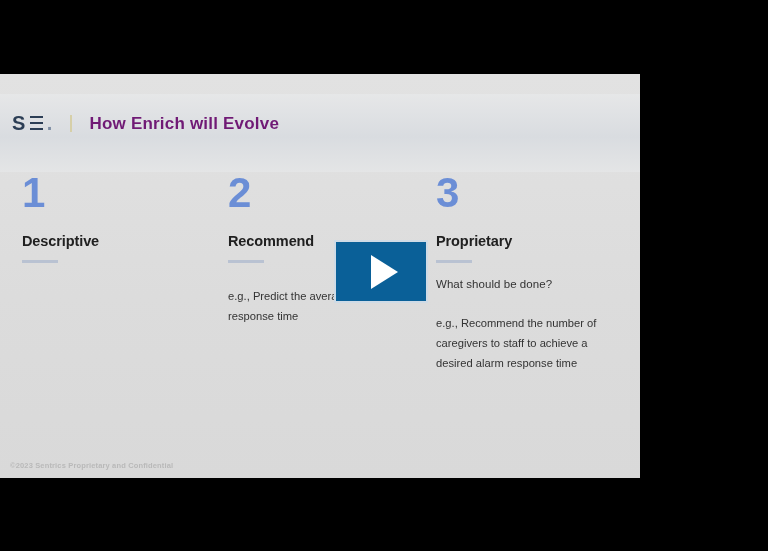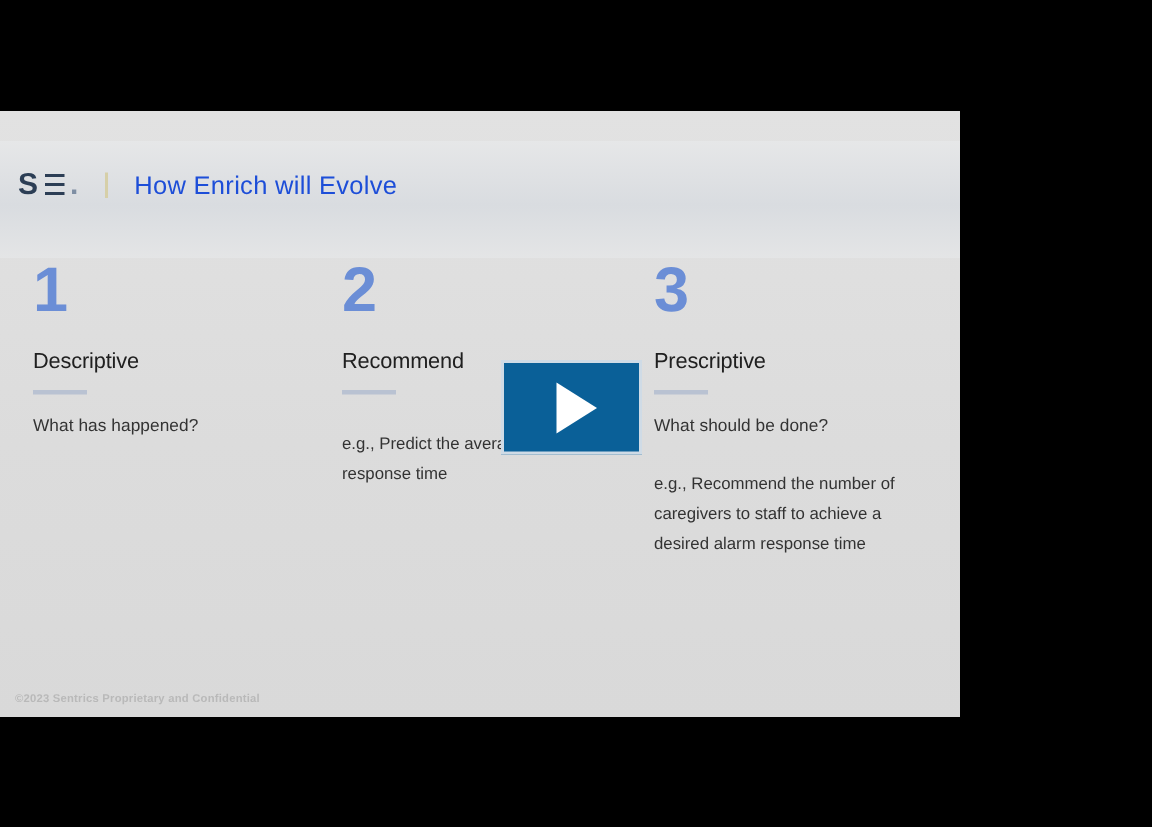--- a/index.html
+++ b/index.html
@@ -38,34 +38,34 @@
     margin:0 3.2px 0 1px; vertical-align:middle;
   }
   .logo .e-bars i { position:absolute; left:0; width:13px; height:2.4px; background:#2c3e55; }
   .logo .e-bars i:nth-child(1){ top:0; }
   .logo .e-bars i:nth-child(2){ top:6px; }
   .logo .e-bars i:nth-child(3){ top:12px; }
   .logo .dot { color:#7e8ea3; font-weight:700; margin-left:1px; }
 
   .sep-bar { width:2px; height:17px; background:#d6cfa8; margin:0 18px 0 14px; }
 
-  .hdr-title { font-size:17px; color:#1d4ed8; letter-spacing:.2px; font-weight:400; }
+  .hdr-title { font-size:17px; color:#701a75; letter-spacing:.2px; font-weight:700; }
 
   
   .cols { position:absolute; left:0; top:98px; width:640px; height:290px; }
   .col { position:absolute; top:0; }
   .col-1 { left:22px; width:190px; }
   .col-2 { left:228px; width:200px; }
   .col-3 { left:436px; width:180px; }
 
   .num {
     font-size:42px; font-weight:700; color:#6b8ed6;
     line-height:1; letter-spacing:0;
   }
-  .ttl { margin-top:19px; font-size:14.5px; font-weight:400; color:#202020; letter-spacing:-.1px; }
+  .ttl { margin-top:19px; font-size:14.5px; font-weight:700; color:#202020; letter-spacing:-.1px; }
   .rule { margin-top:11px; width:36px; height:3px; background:#b9c2d2; }
   .q { margin-top:15px; font-size:11.5px; color:#333; letter-spacing:.05px; }
   .eg { margin-top:24px; font-size:11.2px; color:#333; line-height:1.78; }
 
   
   .foot {
     position:absolute; left:10px; bottom:8px;
     font-size:7.5px; color:#b9b9b9; letter-spacing:.15px;font-weight:bold;
   }
 
@@ -137,33 +137,32 @@
       <div class="sep-bar"></div>
       <div class="hdr-title">How Enrich will Evolve</div>
     </div>
 
     <div class="cols">
 
       <div class="col col-1">
         <div class="num">1</div>
         <div class="ttl">Descriptive</div>
         <div class="rule"></div>
-        <div class="q">What has happened?</div>
       </div>
 
       <div class="col col-2">
         <div class="num">2</div>
         <div class="ttl">Recommend</div>
         <div class="rule"></div>
         <div class="eg">e.g., Predict the average alarm response time</div>
       </div>
 
       <div class="col col-3">
         <div class="num">3</div>
-        <div class="ttl">Prescriptive</div>
+        <div class="ttl">Proprietary</div>
         <div class="rule"></div>
         <div class="q">What should be done?</div>
         <div class="eg">e.g., Recommend the number of caregivers to staff to achieve a desired alarm response time</div>
       </div>
 
     </div>
 
     <div class="foot">©2023 Sentrics Proprietary and Confidential</div>
   </div>
 

